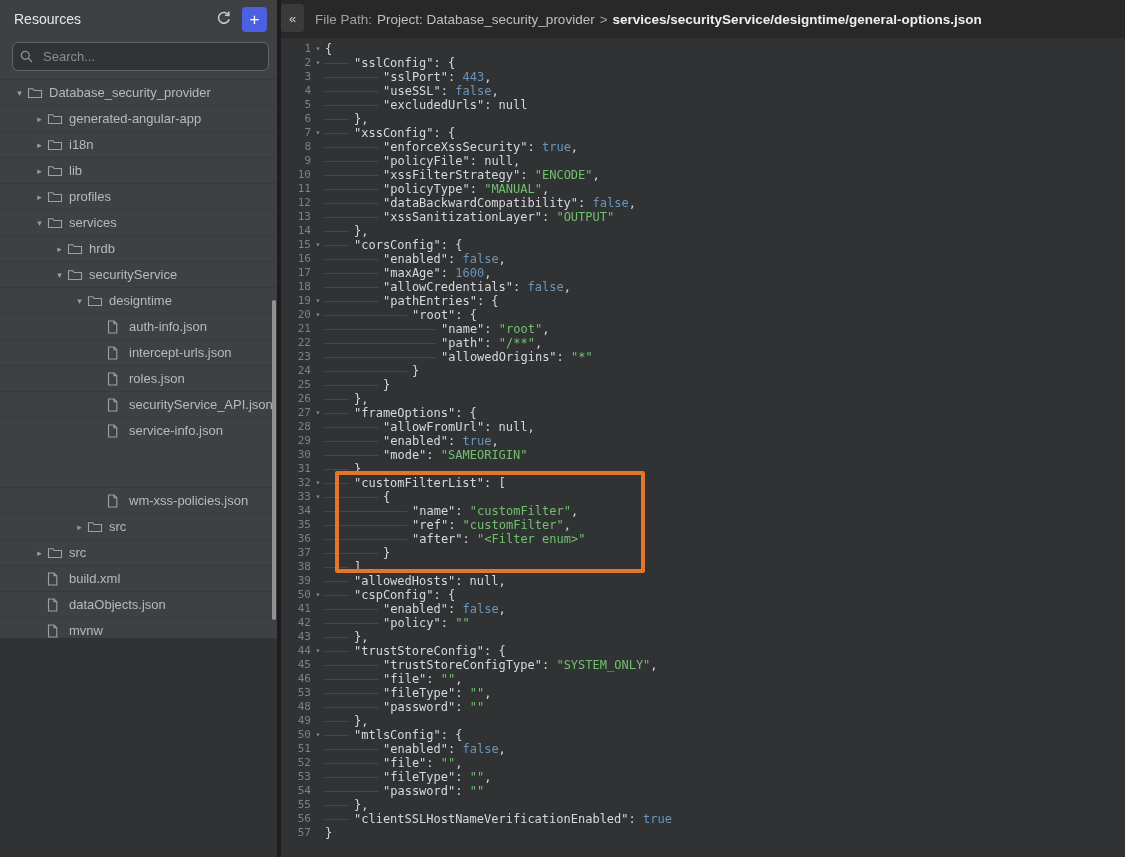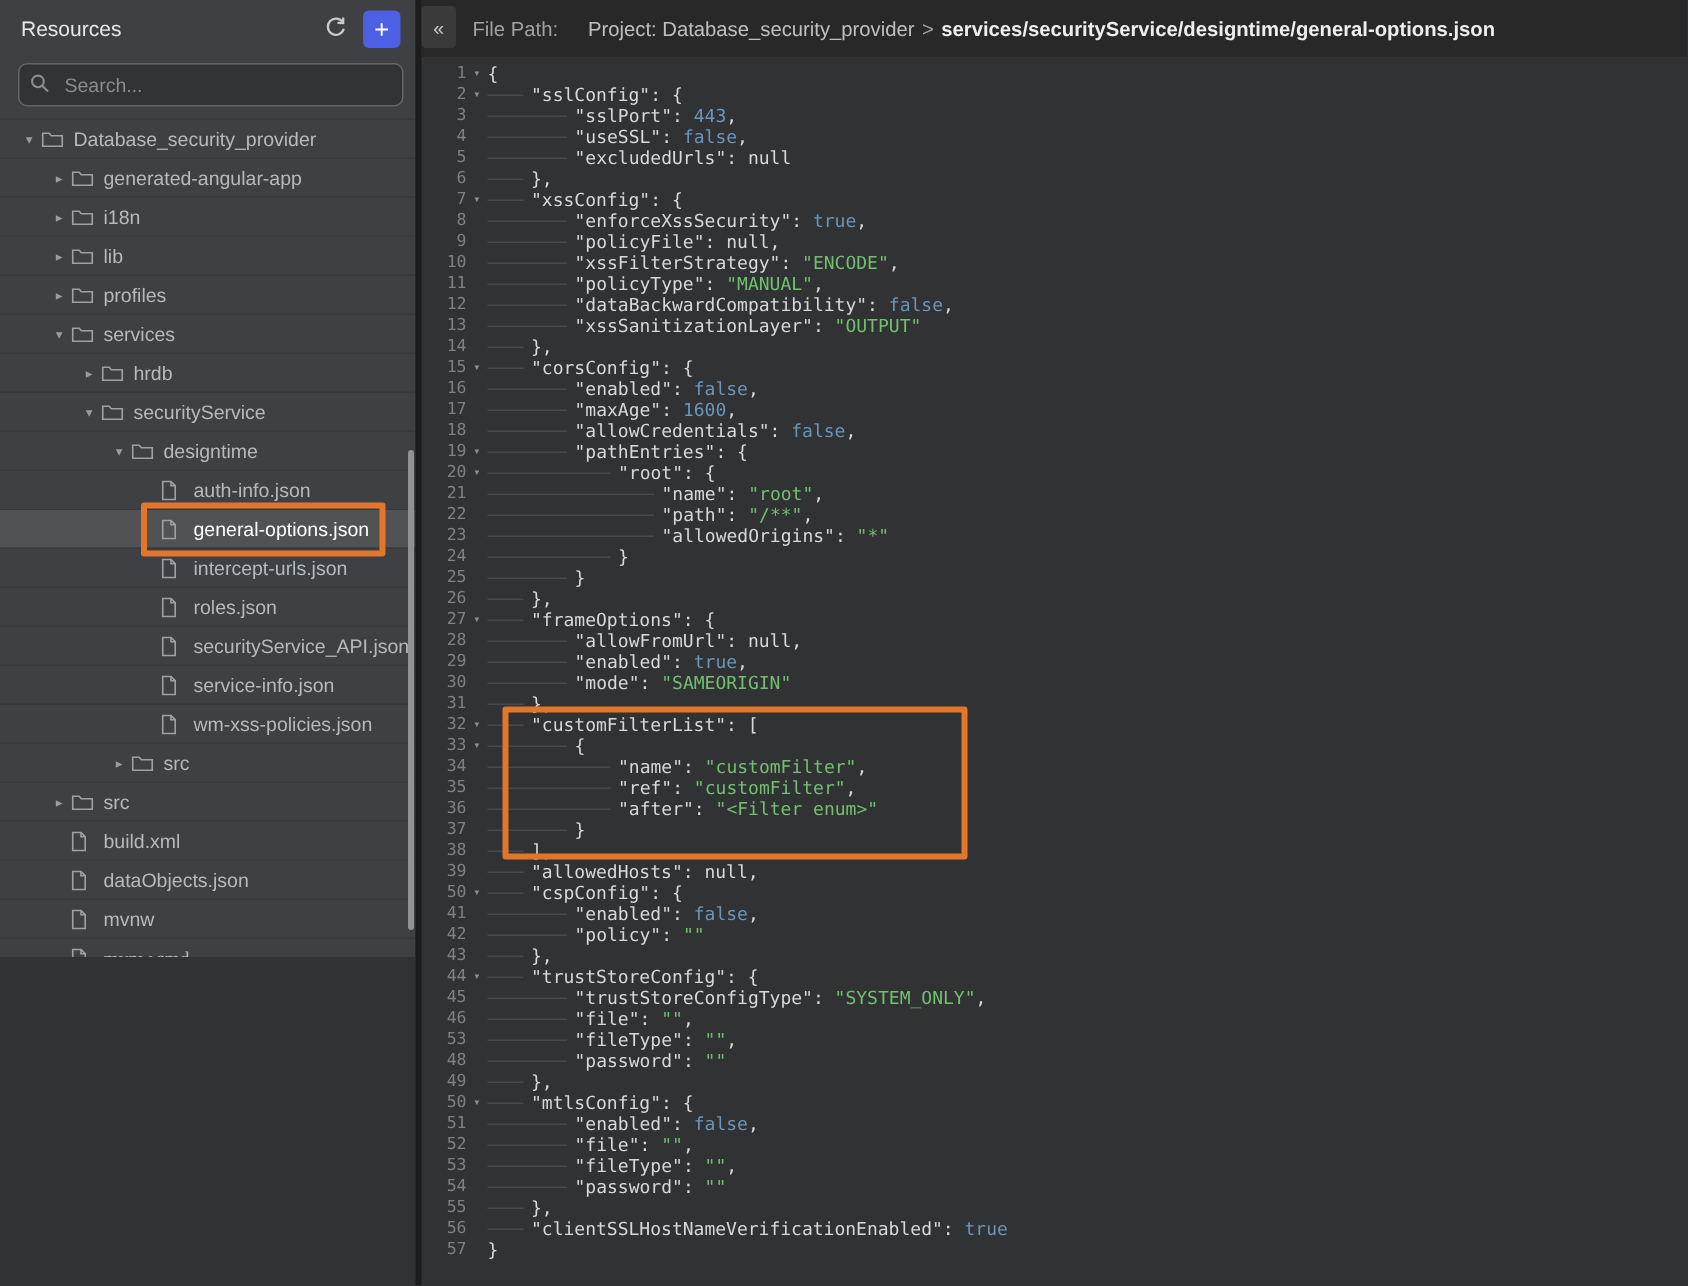--- a/index.html
+++ b/index.html
@@ -37,21 +37,21 @@
                background:#8f9193; border-radius:2px; }
 
   
   .main { position:absolute; left:277px; top:0; width:848px; height:857px;
           border-left:4px solid #1d1d1d; background:#303234; }
   .topbar { position:relative; height:38px; background:#282828; display:flex;
             align-items:center; padding-left:34px; font-size:13.5px; white-space:nowrap; }
   .collapse-tab { position:absolute; left:0; top:4px; width:23px; height:28px;
             background:#3a3a3a; border-radius:3px; color:#c9cbcd; font-size:13px;
             display:flex; align-items:center; justify-content:center; cursor:pointer; }
-  .fp-label { color:#9fa2a4; margin-right:20px; }
+  .fp-label { color:#9fa2a4; margin-right:5px; }
   .fp-project { color:#bdc0c2; margin-right:5px; }
   .fp-sep { color:#9fa2a4; margin-right:5px; }
   .fp-path { color:#eceeef; font-weight:700; }
 
   
   .editor { position:relative; height:819px; padding-top:4px;
             font-family:"DejaVu Sans Mono", monospace; font-size:12px; }
   .cl { display:flex; height:14px; line-height:14px; }
   .g { flex:0 0 44px; display:flex; }
   .g .ln { width:30px; text-align:right; color:#7d8184; font-size:11px; }
@@ -183,31 +183,20 @@
         <div class="tree-row" style="padding-left: 92px;">
           <span class="tw"></span>
           <span class="ticon">
             <svg width="11" height="14" viewBox="0 0 11 14">
               <path d="M1.5 1 H7 L9.8 3.8 V13 H1.5 Z" fill="none" stroke="#9ea1a4" stroke-width="1.1"></path>
               <path d="M7 1 V3.8 H9.8" fill="none" stroke="#9ea1a4" stroke-width="1.1"></path>
             </svg>
           </span>
           <span class="tlabel">auth-info.json</span>
         </div>
-        <div class="tree-row sel" style="padding-left: 92px;">
-          <span class="tw"></span>
-          <span class="ticon">
-            <svg width="11" height="14" viewBox="0 0 11 14">
-              <path d="M1.5 1 H7 L9.8 3.8 V13 H1.5 Z" fill="none" stroke="#9ea1a4" stroke-width="1.1"></path>
-              <path d="M7 1 V3.8 H9.8" fill="none" stroke="#9ea1a4" stroke-width="1.1"></path>
-            </svg>
-          </span>
-          <span class="tlabel">general-options.json</span>
-          <div class="tree-hl"></div>
-        </div>
         <div class="tree-row" style="padding-left: 92px;">
           <span class="tw"></span>
           <span class="ticon">
             <svg width="11" height="14" viewBox="0 0 11 14">
               <path d="M1.5 1 H7 L9.8 3.8 V13 H1.5 Z" fill="none" stroke="#9ea1a4" stroke-width="1.1"></path>
               <path d="M7 1 V3.8 H9.8" fill="none" stroke="#9ea1a4" stroke-width="1.1"></path>
             </svg>
           </span>
           <span class="tlabel">intercept-urls.json</span>
         </div>
@@ -234,21 +223,21 @@
         <div class="tree-row" style="padding-left: 92px;">
           <span class="tw"></span>
           <span class="ticon">
             <svg width="11" height="14" viewBox="0 0 11 14">
               <path d="M1.5 1 H7 L9.8 3.8 V13 H1.5 Z" fill="none" stroke="#9ea1a4" stroke-width="1.1"></path>
               <path d="M7 1 V3.8 H9.8" fill="none" stroke="#9ea1a4" stroke-width="1.1"></path>
             </svg>
           </span>
           <span class="tlabel">service-info.json</span>
         </div>
-        <div class="tree-row" style="padding-left: 92px;">
+        <div class="tree-row" style="padding-left: 92px; margin-top: 44px;">
           <span class="tw"></span>
           <span class="ticon">
             <svg width="11" height="14" viewBox="0 0 11 14">
               <path d="M1.5 1 H7 L9.8 3.8 V13 H1.5 Z" fill="none" stroke="#9ea1a4" stroke-width="1.1"></path>
               <path d="M7 1 V3.8 H9.8" fill="none" stroke="#9ea1a4" stroke-width="1.1"></path>
             </svg>
           </span>
           <span class="tlabel">wm-xss-policies.json</span>
         </div>
         <div class="tree-row" style="padding-left: 72px;">

